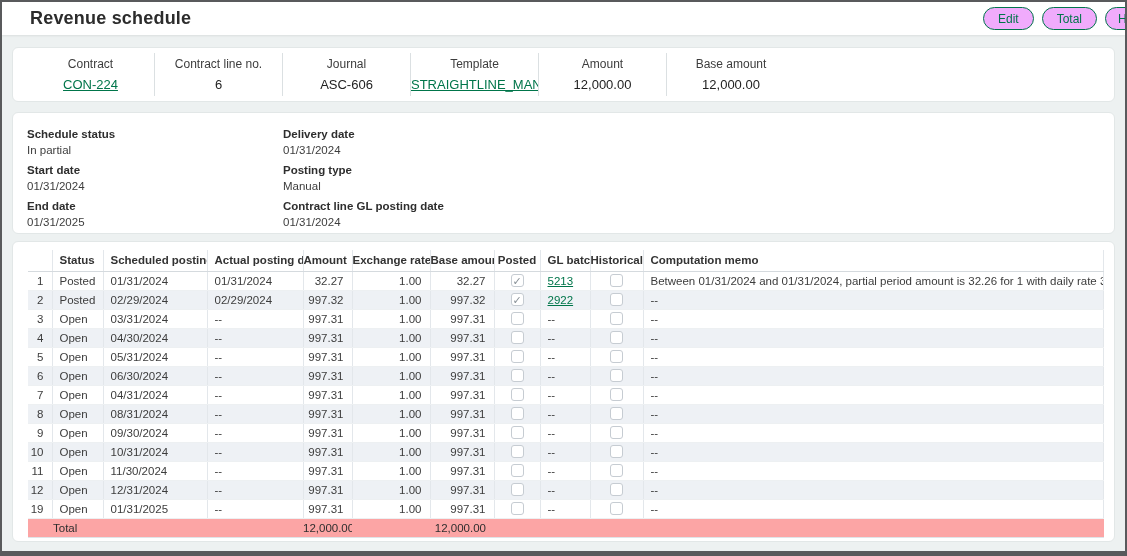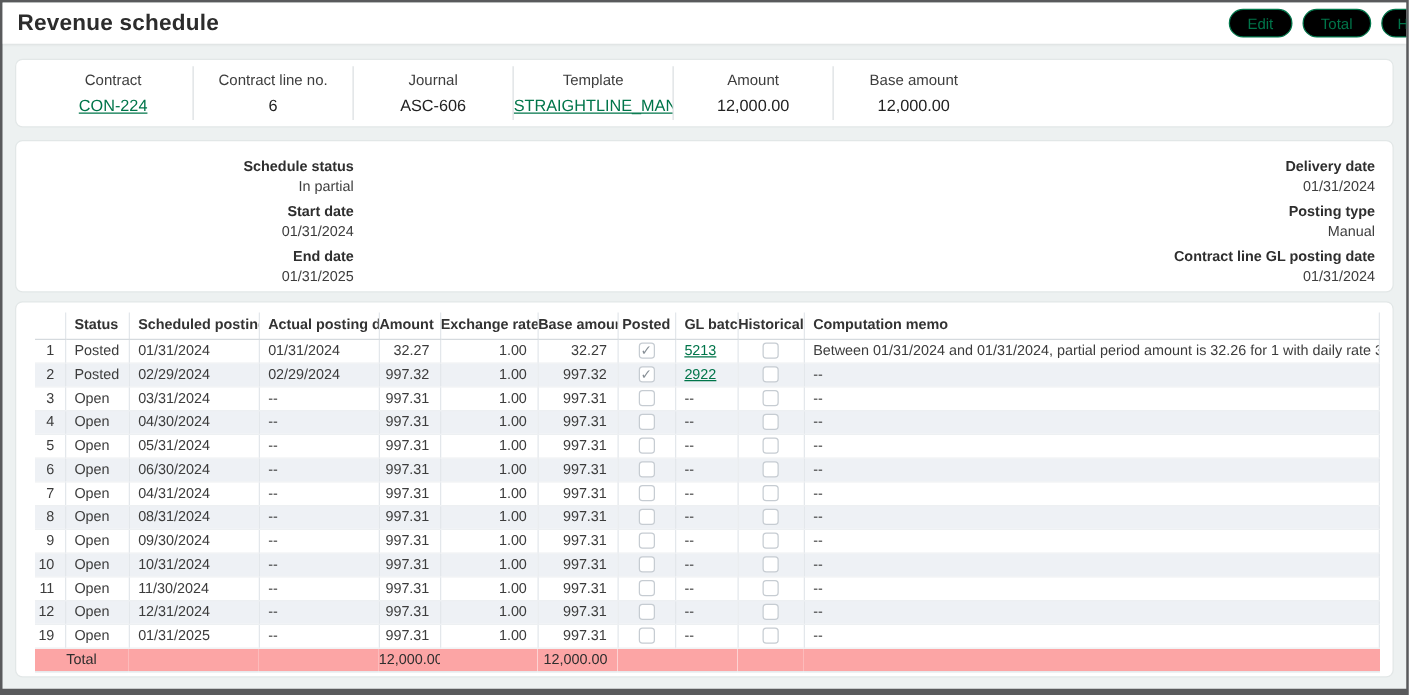--- a/index.html
+++ b/index.html
@@ -8,49 +8,49 @@
     font-family:"Liberation Sans", sans-serif;
     background:var(--page-bg,#edf1f1);
     border:2px solid var(--frame,#595a5c);
     border-bottom-width:5px;
     position:relative;
     color:#3c3c3c;
   }
   
   .page-header {
     height:33px; background:#fff; display:flex; align-items:center;
-    padding:0 12px; position:relative; box-shadow:0 1px 2px rgba(0,0,0,.08);
+    padding:0 28px; position:relative; box-shadow:0 1px 2px rgba(0,0,0,.08);
     z-index:5;
   }
   .page-title { font-size:18px; font-weight:600; color:#2c2c2c; letter-spacing:.2px; }
   .hdr-buttons { position:absolute; right:-34px; top:5px; display:flex; gap:8px; }
   .btn {
     border:1.5px solid var(--green,#00754a); color:var(--green,#00754a);
-    background:#000000; border-radius:12px; font-size:12px; height:23px;
+    background:#f0abfc; border-radius:12px; font-size:12px; height:23px;
     padding:0 14px; display:flex; align-items:center; cursor:pointer;
     font-family:"Liberation Sans", sans-serif; white-space:nowrap;
   }
   .btn.clipped { min-width:54px; justify-content:flex-start; padding-left:12px; }
   
   .content { padding:12px 10px 0 10px; height:516px; display:flex; flex-direction:column; }
   .card {
     background:#fff; border:1px solid #e2e7e7; border-radius:6px;
   }
   
   .summary-card { height:55px; display:flex; align-items:center; padding-left:14px; margin-bottom:10px; }
   .sum-field { width:128px; text-align:center; padding:4px 0; }
   .sum-field.divider { border-right:1px solid #dbe0e2; }
   .sum-label { font-size:12px; color:#3d3d3d; margin-bottom:6px; }
   .sum-value { font-size:13px; font-weight:normal; color:#222; white-space:nowrap; overflow:hidden; }
   .green-link { color:var(--green,#00754a); text-decoration:underline; cursor:pointer; }
   
   .details-card { height:122px; margin-bottom:7px; padding:15px 14px; display:flex; }
   .det-col-left { width:256px; }
   .det-col-right { flex:1; }
-  .det-pair { margin-bottom:8px;text-align:right; }
+  .det-pair { margin-bottom:8px; }
   .det-label { font-size:11.5px; font-weight:bold; color:#2e2e2e; margin-bottom:4px; }
   .det-value { font-size:11.5px; color:#3d3d3d; }
   
   .table-card { flex:1; margin-bottom:9px; padding:8px 10px 8px 15px; overflow:hidden; }
   table.sched { border-collapse:collapse; width:100%; table-layout:fixed; font-size:11.5px; }
   .sched th {
     font-weight:bold; color:#333; height:21px; border-bottom:1px solid #d5dade;
     border-right:1px solid #e3e7eb; white-space:nowrap; overflow:hidden;
   }
   .sched td {

